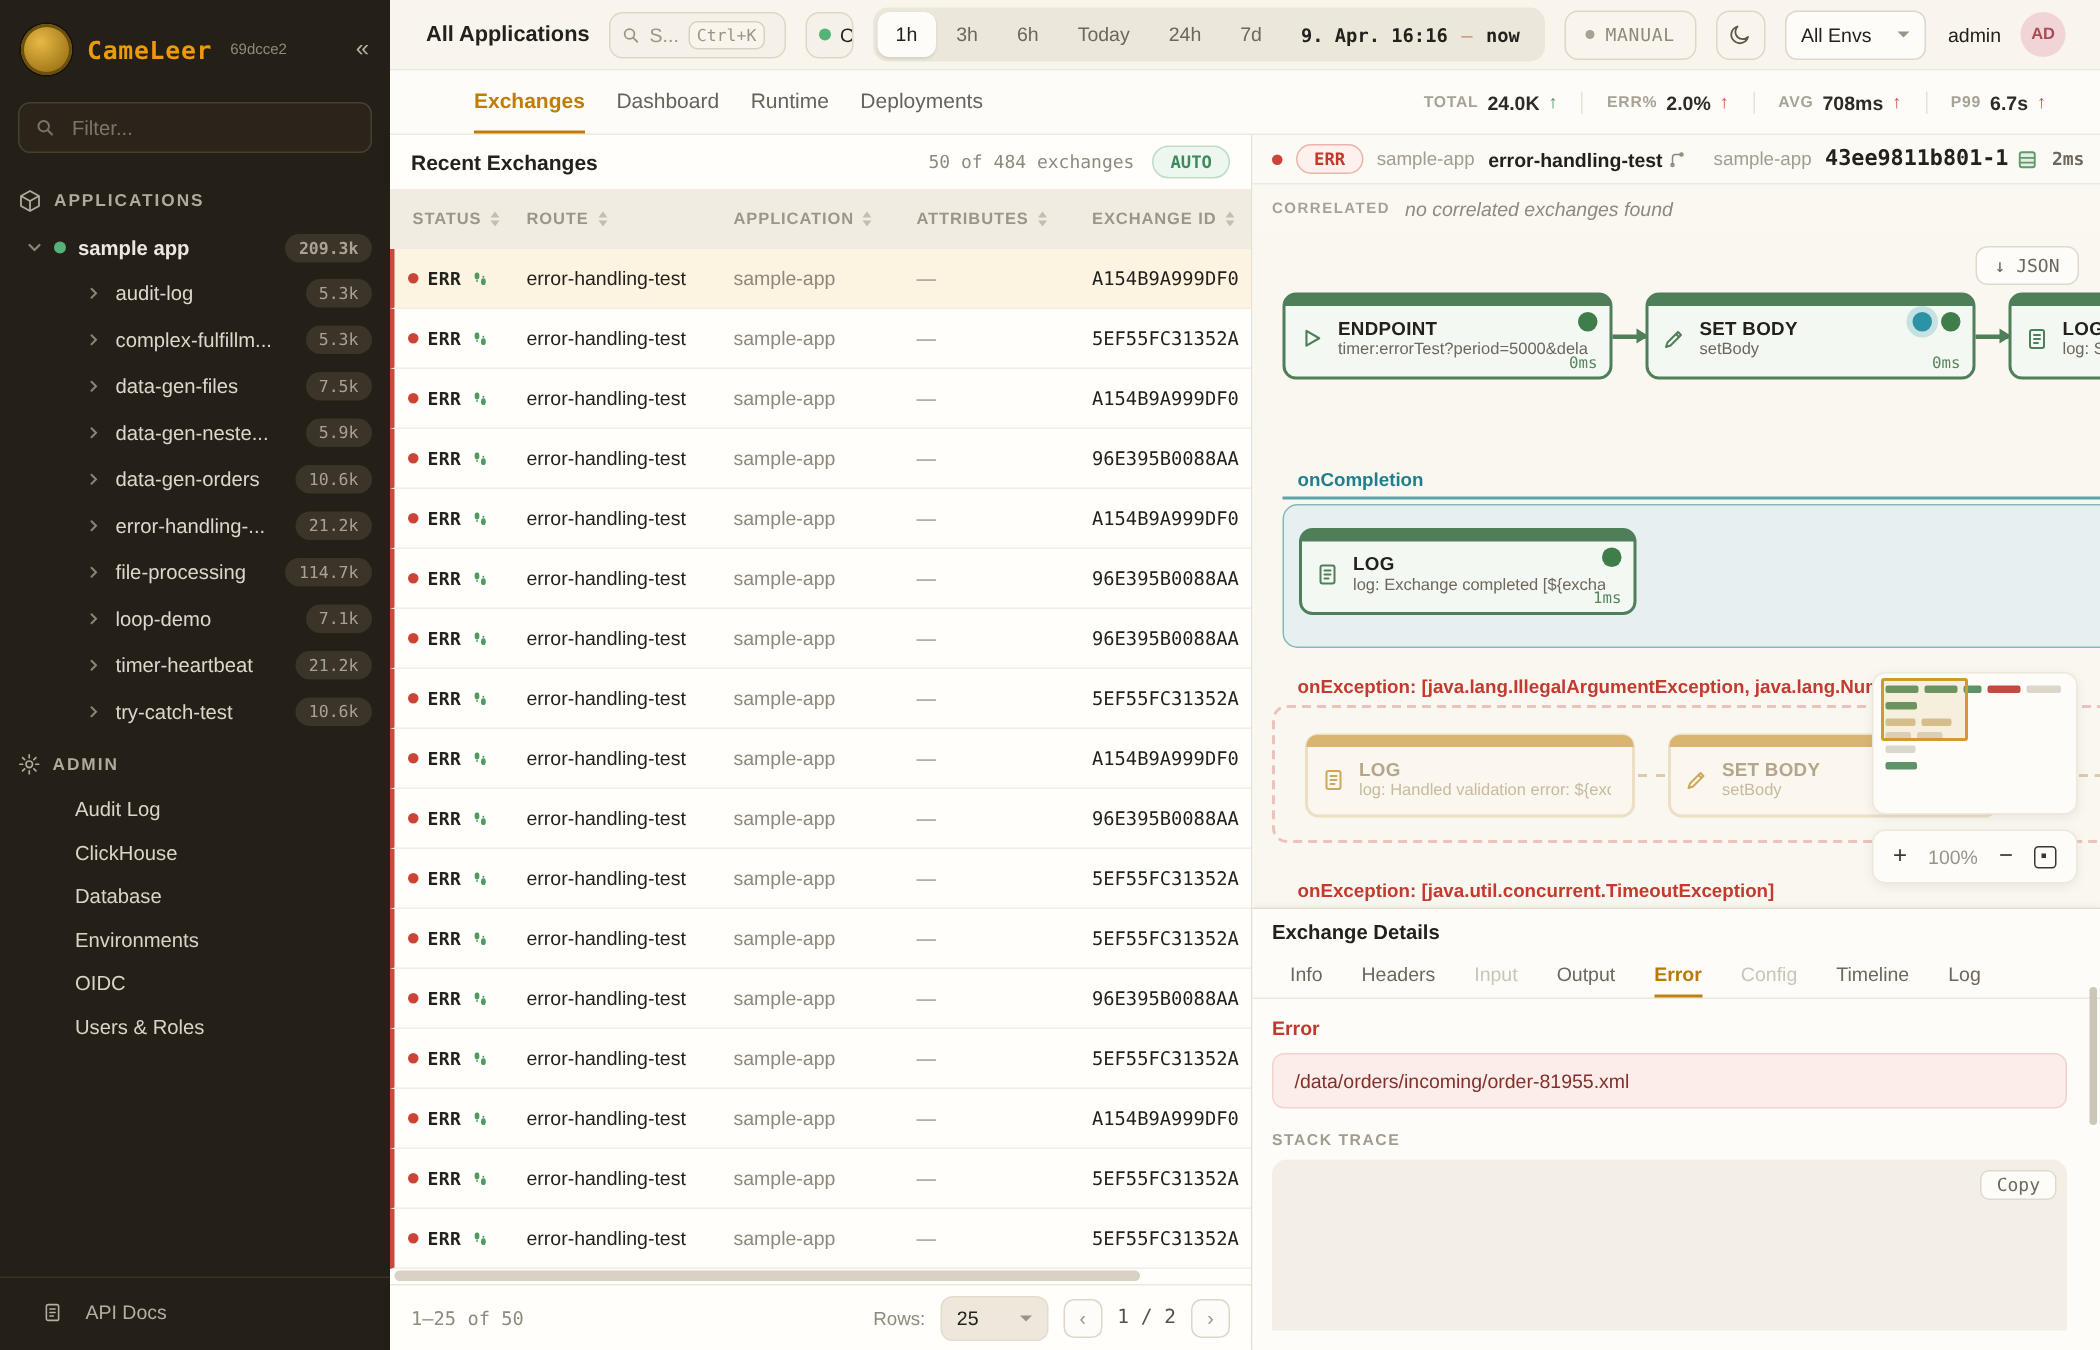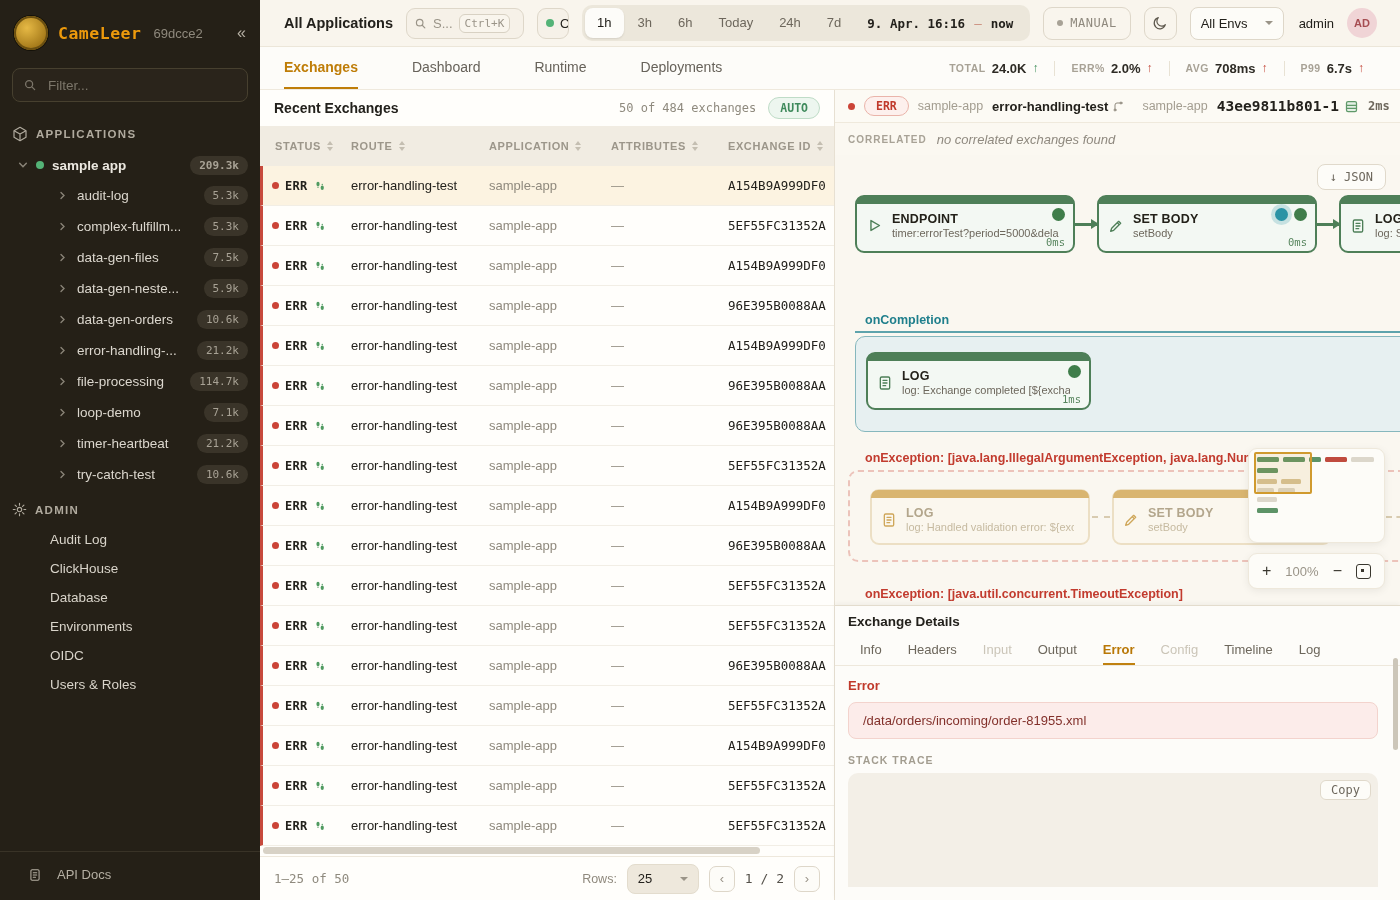--- a/index.html
+++ b/index.html
@@ -11,21 +11,21 @@
   .mono { font-family:"DejaVu Sans Mono", monospace; }
   svg { display:block; }
 
   
   .sidebar { position:absolute; left:0; top:0; width:260px; height:900px; background:#252017; display:flex; flex-direction:column; }
   .sb-head { display:flex; align-items:center; gap:10px; padding:16px 14px 10px; }
   .logo-circle { width:34px; height:34px; border-radius:50%; flex:0 0 auto;
     background:radial-gradient(circle at 38% 35%, #e6b945, #9c7114 78%);
     box-shadow: inset 0 0 0 2px #6b4f10, 0 0 0 1px #141109; }
   .logo-title { font-family:"DejaVu Sans Mono",monospace; font-weight:bold; font-size:16.5px; color:#ED9A0C; letter-spacing:.5px; }
-  .logo-ver { font-size:13px; color:#8f897d; margin-left:2px; }
+  .logo-ver { font-size:10px; color:#8f897d; margin-left:2px; }
   .collapse { margin-left:auto; color:#b5afa3; font-size:16px; cursor:pointer; }
   .filter { margin:8px 12px 12px; height:34px; border:1px solid #47402f; border-radius:8px; background:#2a241b;
     display:flex; align-items:center; gap:9px; padding:0 10px; }
   .filter input { background:transparent; border:none; outline:none; color:#cfcabf; font-size:13.5px; width:100%; font-family:inherit; }
   .filter input::placeholder { color:#7c766a; }
   .section-head { display:flex; gap:8px; align-items:center; padding:12px 12px 8px; color:#b0aa9e; font-weight:bold; font-size:11.5px; letter-spacing:1.3px; }
   .app-row { display:flex; align-items:center; gap:8px; height:30px; padding:0 12px 0 18px; font-size:13.5px; color:#ece8e0; font-weight:bold; cursor:pointer; }
   .green-dot { width:8px; height:8px; border-radius:50%; background:#54b377; flex:0 0 auto; }
   .count-badge { margin-left:auto; background:#3a3429; color:#a8a295; font-family:"DejaVu Sans Mono",monospace; font-size:11px; padding:3px 9px; border-radius:999px; }
   .route-item { display:flex; align-items:center; gap:10px; height:31px; padding:0 12px 0 58px; font-size:13.5px; color:#dcd7ce; cursor:pointer; }
@@ -51,21 +51,21 @@
     font-family:"DejaVu Sans Mono",monospace; font-size:12px; color:#8f897e; letter-spacing:.5px; cursor:pointer; }
   .manualbtn .mdot { width:6px; height:6px; border-radius:50%; background:#a8a296; }
   .iconbtn { width:33px; height:33px; border:1px solid #ded7c9; border-radius:9px; display:flex; align-items:center; justify-content:center; color:#5d574c; cursor:pointer; }
   .envsel { width:94px; height:33px; background:#fdfcf8; border:1px solid #ded7c9; border-radius:8px; display:flex; align-items:center; justify-content:space-between; padding:0 10px; font-size:13px; cursor:pointer; }
   .caret { width:0; height:0; border-left:4px solid transparent; border-right:4px solid transparent; border-top:4.5px solid #9a9488; }
   .tb-user { font-size:13px; margin-left:2px; }
   .avatar { width:30px; height:30px; border-radius:50%; background:#f0d4d6; color:#a64d52; font-size:11px; font-weight:bold; display:flex; align-items:center; justify-content:center; cursor:pointer; }
 
   
   .tabsrow { position:absolute; left:260px; top:47px; width:1140px; height:43px; background:#fdfcf9; border-bottom:1px solid #efe9dd; display:flex; align-items:stretch; }
-  .navtabs { display:flex; gap:54px; padding-left:24px; }
+  .navtabs { display:flex; gap:21px; padding-left:56px; }
   .navtab { display:flex; align-items:center; font-size:14px; color:#67625a; border-bottom:2.5px solid transparent; cursor:pointer; }
   .navtab.active { color:#bf7d08; font-weight:bold; border-bottom-color:#bf7d08; }
   .stats { margin-left:auto; display:flex; align-items:center; padding-right:20px; }
   .stat { display:flex; gap:6px; align-items:center; padding:0 16px; }
   .stat + .stat { border-left:1px solid #e8e2d4; }
   .stat-label { font-size:10.5px; color:#a8a296; font-weight:bold; letter-spacing:.5px; }
   .stat-value { font-family:Liberation Sans, sans-serif; font-size:13px; font-weight:bold; color:#2e2b25; }
   .stat-arrow { font-size:12px; font-weight:bold; }
   .stat.good .stat-arrow { color:#3f8f5a; }
   .stat.bad .stat-arrow { color:#c4483a; }

